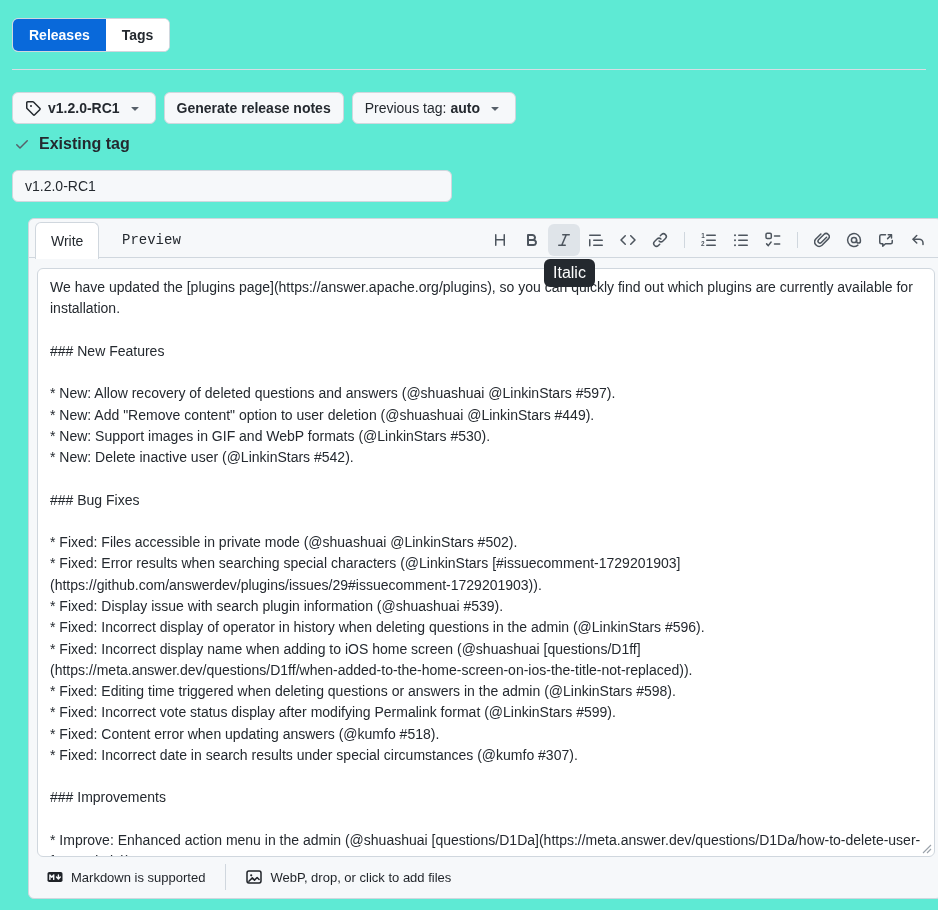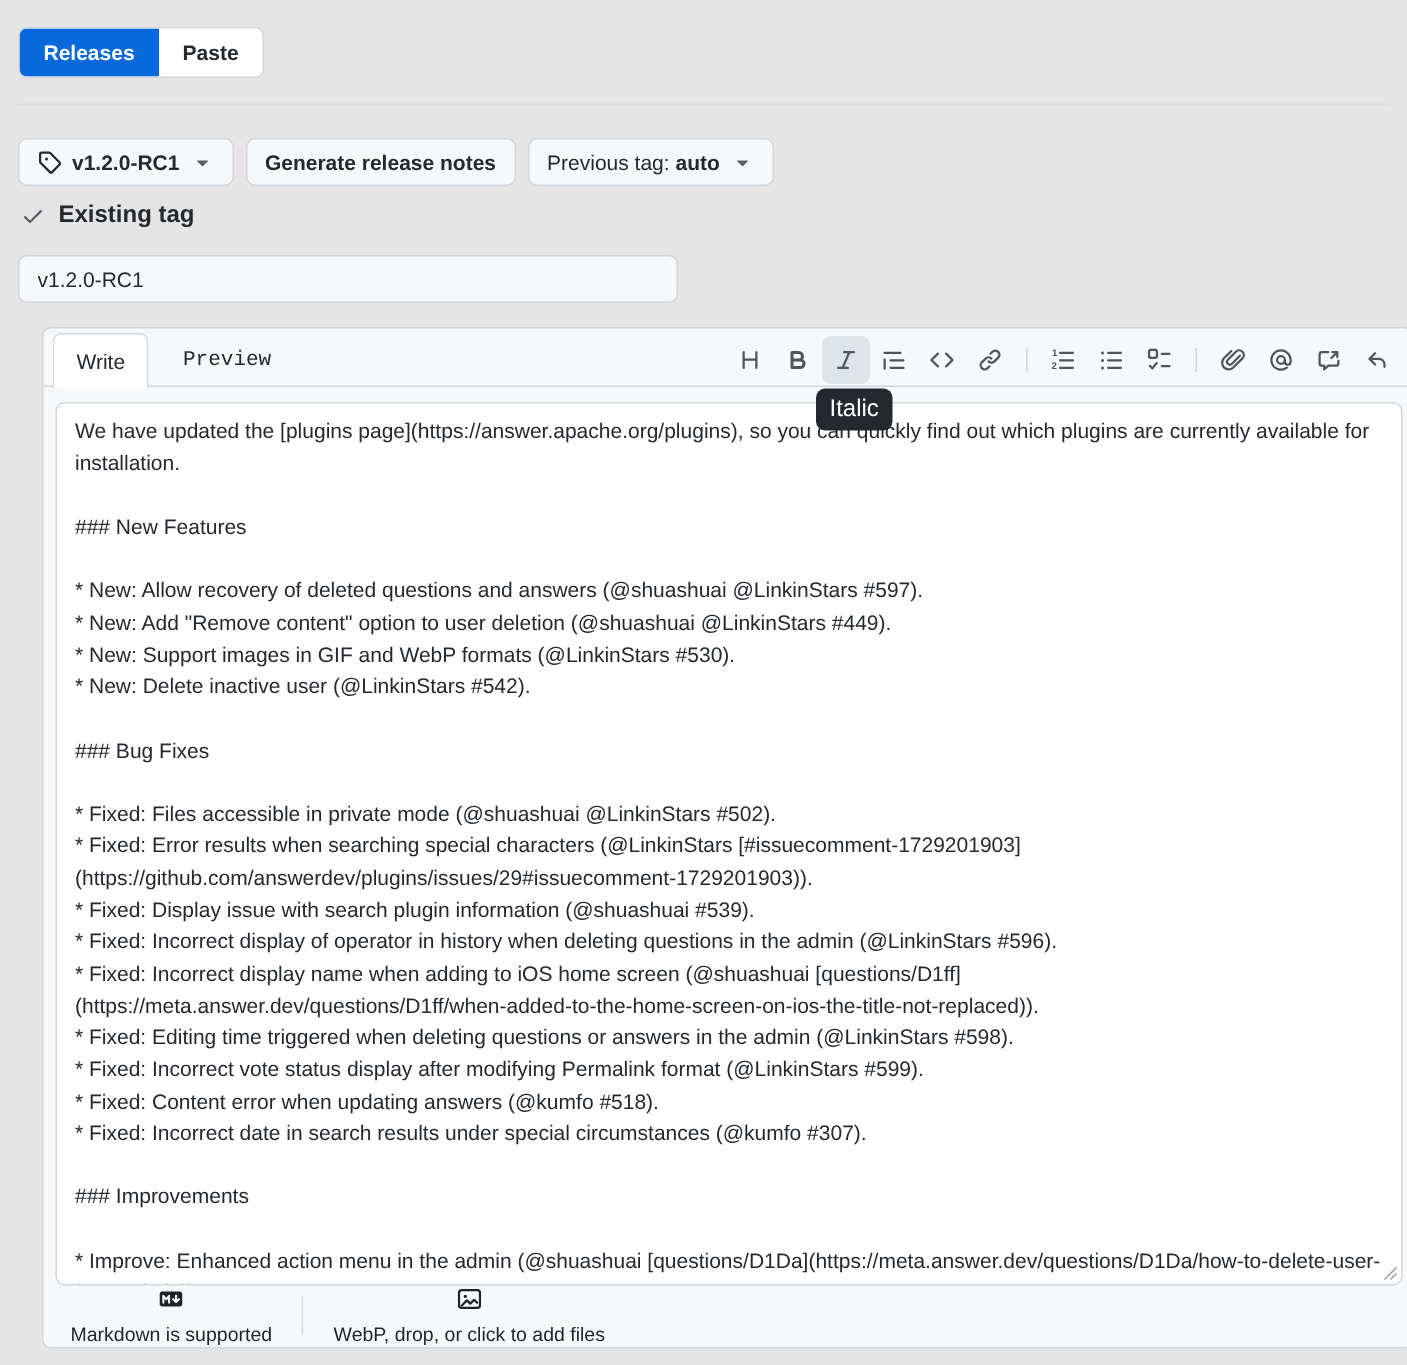--- a/index.html
+++ b/index.html
@@ -1,18 +1,18 @@
 <!DOCTYPE html>
 <html><head>
 <meta charset="utf-8">
 <style>
   * { margin:0; padding:0; box-sizing:border-box; }
   html,body { background:#fff; }
   .page {
-    position:relative; width:938px; height:910px; background:#e5e5e5; overflow:hidden;
+    position:relative; width:938px; height:910px; background:#5eead4; overflow:hidden;
     font-family:"Liberation Sans","DejaVu Sans",sans-serif; color:#24292f;
     -webkit-font-smoothing:antialiased;
   }
   button { font-family:inherit; cursor:pointer; }
 
   
   .seg { position:absolute; left:12px; top:18px; display:flex; border:1px solid #d0d7de; border-radius:6px; overflow:hidden; background:#fff; }
   .seg-btn { padding:7px 16px; font-size:14px; font-weight:600; line-height:18px; background:#fff; border:none; color:#24292f; }
   .seg-btn.active { background:#0969da; color:#fff; }
 
@@ -52,31 +52,31 @@
   .tooltip { position:absolute; top:40px; left:515px; z-index:6; background:#24292f; color:#fff;
              font-size:16px; padding:5px 9px; border-radius:6px; white-space:nowrap; }
 
   .ta-wrap { position:absolute; left:8px; top:49px; width:898px; height:589px; }
   .ta-wrap textarea { display:block; width:100%; height:100%; background:#fff; border:1px solid #d0d7de;
              border-radius:6px; padding:8px 12px; font-family:inherit; font-size:14px; line-height:1.52;
              color:#24292f; resize:none; overflow:hidden; outline:none; }
   .grip { position:absolute; right:3px; bottom:3px; }
 
   .ed-footer { position:absolute; left:0; right:0; bottom:0; height:42px; display:flex; align-items:center; padding-left:18px; }
-  .foot-item { display:flex; align-items:center; gap:8px; font-size:13px; color:#1f2328; cursor:pointer;flex-direction:column; }
+  .foot-item { display:flex; align-items:center; gap:8px; font-size:13px; color:#1f2328; cursor:pointer; }
   .vdiv { width:1px; height:26px; background:#d0d7de; margin:0 20px; }
 </style>
 </head>
 <body>
 
 <div class="page">
 
   <div class="seg">
     <button class="seg-btn active">Releases</button>
-    <button class="seg-btn">Paste</button>
+    <button class="seg-btn">Tags</button>
   </div>
 
   <div class="hr"></div>
 
   <div class="controls">
     <button class="btn">
       <svg width="16" height="16" viewBox="0 0 16 16" fill="#24292f">
           <path d="M1 7.775V2.75C1 1.784 1.784 1 2.75 1h5.025c.464 0 .91.184 1.238.513l6.25 6.25a1.75 1.75 0 0 1 0 2.474l-5.026 5.026a1.75 1.75 0 0 1-2.474 0l-6.25-6.25A1.752 1.752 0 0 1 1 7.775Zm1.5 0c0 .066.026.13.073.177l6.25 6.25a.25.25 0 0 0 .354 0l5.025-5.025a.25.25 0 0 0 0-.354l-6.25-6.25a.25.25 0 0 0-.177-.073H2.75a.25.25 0 0 0-.25.25ZM6 5a1 1 0 1 1 0 2 1 1 0 0 1 0-2Z"></path>
         </svg>
       <span class="strong">v1.2.0-RC1</span>

